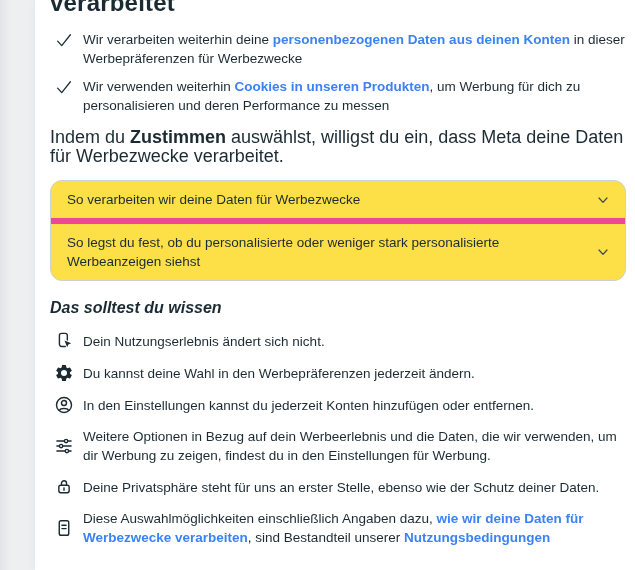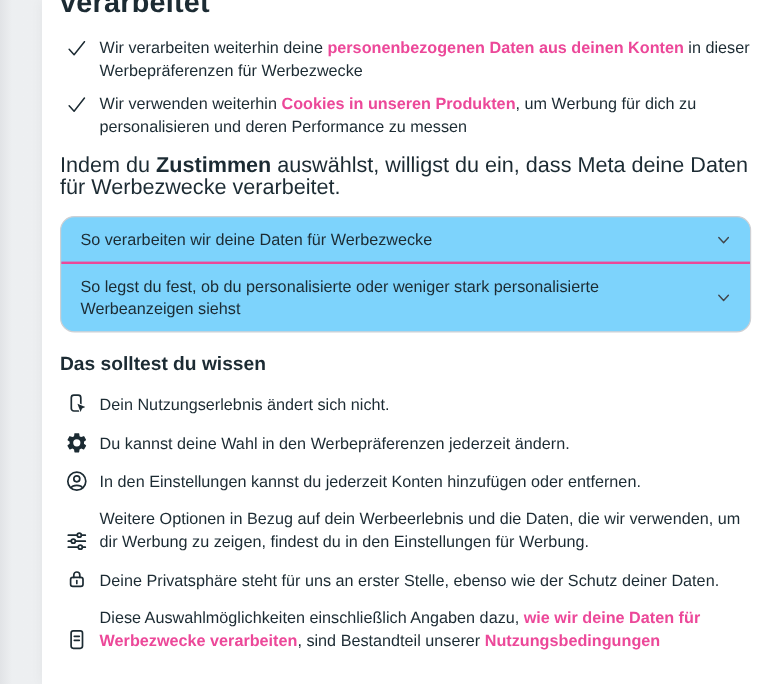--- a/index.html
+++ b/index.html
@@ -15,35 +15,35 @@
     overflow: hidden; box-shadow: 0 0 10px rgba(0,0,0,0.05);
   }
   h1.page-title {
     font-size: 24px; line-height: 28px; font-weight: bold;
     margin: -11px 0 13px 0; letter-spacing: 0.2px;
   }
   .check-item { display: flex; align-items: flex-start; margin: 0 0 9px 0; }
   .check-item .icon-cell { width: 18px; height: 18px; flex: 0 0 18px; margin: 1px 10px 0 5px; }
   .check-item p { margin: 0; font-size: 13.5px; line-height: 19px; }
   p.consent { margin: 13px 0 14px 0; font-size: 18px; line-height: 19px; }
-  .rich-link { color: #ec4899; font-weight: bold; cursor: pointer; }
+  .rich-link { color: #3b82f6; font-weight: bold; cursor: pointer; }
   .rich-bold { font-weight: bold; }
   .accordion {
     border: 1px solid #ced0d4; border-radius: 12px; margin: 0 0 17px 0;
-    background: #7dd3fc; overflow: hidden;
+    background: #fde047; overflow: hidden;
   }
   .acc-row {
     display: flex; align-items: center; justify-content: space-between;
     padding: 9px 14px 9px 16px; cursor: pointer;
   }
-  .acc-row + .acc-row { border-top: 2px solid #ec4899; }
+  .acc-row + .acc-row { border-top: 6px solid #ec4899; }
   .acc-label { font-size: 13.5px; line-height: 19px; padding-right: 12px; }
   .acc-chev { width: 16px; height: 16px; flex: 0 0 16px; }
-  h2.section-title { font-size: 16px; line-height: 19px; font-weight: bold; margin: 0 0 14px 0; }
-  .info-item { display: flex; align-items: flex-end; margin: 0 0 12px 0; }
+  h2.section-title { font-size: 16px; line-height: 19px; font-weight: bold; margin: 0 0 14px 0; font-style: italic; }
+  .info-item { display: flex; align-items: center; margin: 0 0 12px 0; }
   .info-item .icon-cell { width: 20px; height: 20px; flex: 0 0 20px; margin: 0 9px 0 4px; }
   .info-item p { margin: 0; font-size: 13.5px; line-height: 19px; }
   svg { display: block; width: 100%; height: 100%; }
   .stroke { fill: none; stroke: #1c2b33; stroke-width: 1.7; stroke-linecap: round; stroke-linejoin: round; }
   .chev-stroke { fill: none; stroke: #41464b; stroke-width: 1.8; stroke-linecap: round; stroke-linejoin: round; }
 </style>
 </head>
 <body>
 
 <div class="card">

